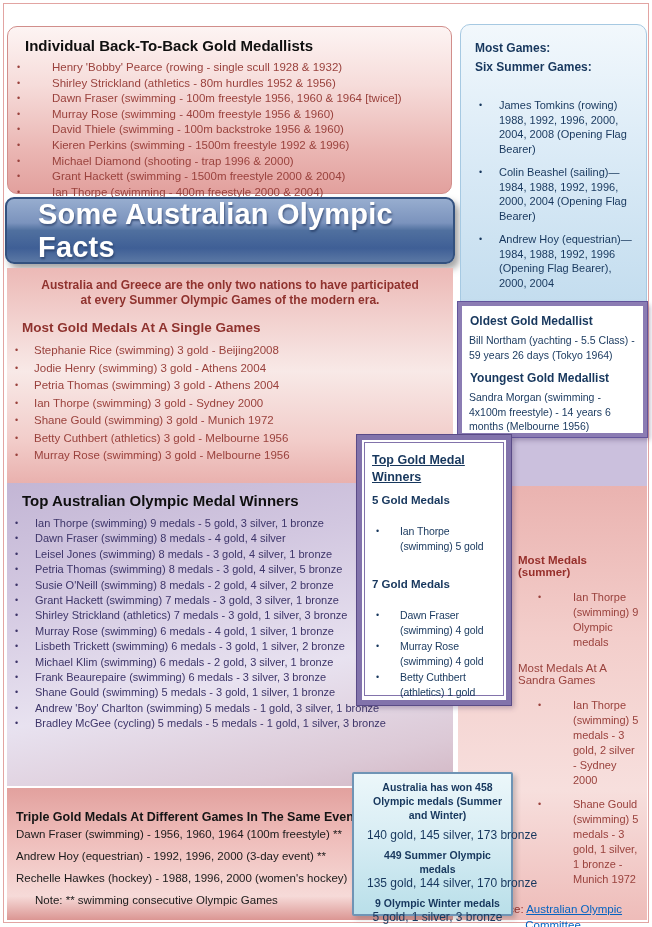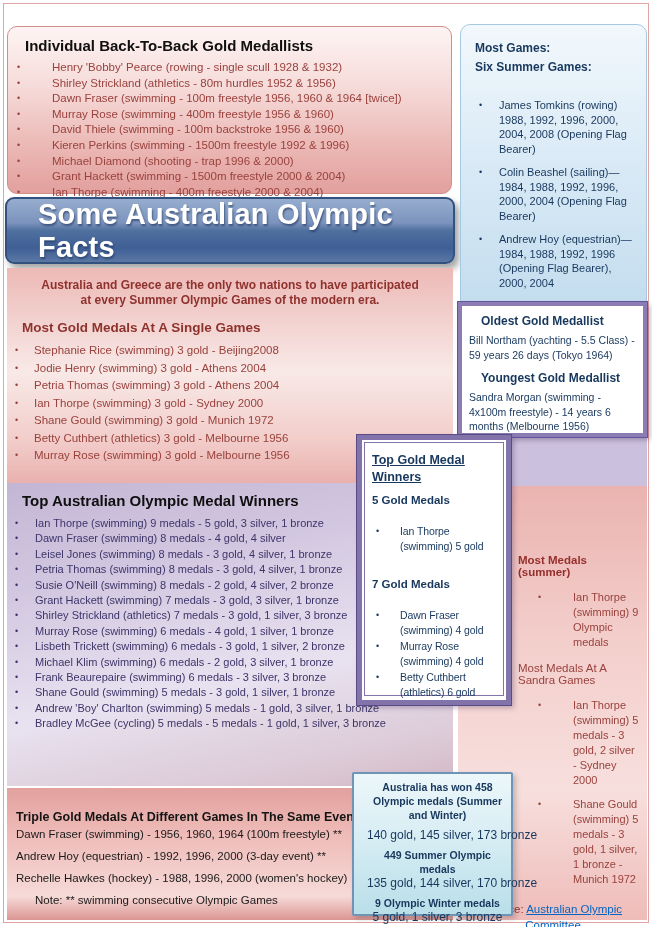--- a/index.html
+++ b/index.html
@@ -57,21 +57,21 @@
   #box-mostgames h4{margin:5px 0 0 0;font-size:12px;}
   #box-mostgames .list{margin-top:24px;padding-left:2px;}
   #box-mostgames .li{font-size:11px;line-height:14.5px;margin-bottom:9px;color:#17375d;}
   #box-mostgames .b{flex:0 0 20px;padding-left:2px;}
 
   #strip-lavender{left:456px;top:437px;width:191px;height:49px;background:#cbc0dd;}
 
   #box-oldest{left:458px;top:302px;width:189px;height:135px;background:#fff;
     border:4px solid #8b7cb3;box-shadow:0 0 0 1px #63549b,3px 3px 5px rgba(60,40,90,.35);
     color:#17375d;padding:6px 7px;}
-  #box-oldest h3{margin:2px 0 0 12px;font-size:12px;}
+  #box-oldest h3{margin:2px 0 0 1px;font-size:12px;}
   #box-oldest p{margin:5px 0 0 0;font-size:10.5px;line-height:14.5px;}
   #box-oldest h3 + p{margin-top:5px;}
   #box-oldest .yh{margin-top:9px;}
 
   #panel-rightpink{left:458px;top:486px;width:189px;height:434px;
     background:linear-gradient(180deg,#eab3b0 0%,#f3cecb 35%,#f7dfdd 70%,#eebcb9 100%);
     color:#99332f;}
   #panel-rightpink .content{padding:68px 6px 0 60px;}
   #panel-rightpink h3{margin:0;font-size:11.5px;color:#962f2b;}
   #panel-rightpink .sub{margin:12px 0 0 0;font-size:11.5px;font-weight:normal;color:#9a423d;}
@@ -206,21 +206,21 @@
         <div class="li">
           <span class="b">•</span>
           <span class="t">Dawn Fraser (swimming) 8 medals - 4 gold, 4 silver</span>
         </div>
         <div class="li">
           <span class="b">•</span>
           <span class="t">Leisel Jones (swimming) 8 medals - 3 gold, 4 silver, 1 bronze</span>
         </div>
         <div class="li">
           <span class="b">•</span>
-          <span class="t">Petria Thomas (swimming) 8 medals - 3 gold, 4 silver, 1 bronze</span>
+          <span class="t">Petria Thomas (swimming) 8 medals - 3 gold, 4 silver, 5 bronze</span>
         </div>
         <div class="li">
           <span class="b">•</span>
           <span class="t">Susie O'Neill (swimming) 8 medals - 2 gold, 4 silver, 2 bronze</span>
         </div>
         <div class="li">
           <span class="b">•</span>
           <span class="t">Grant Hackett (swimming) 7 medals - 3 gold, 3 silver, 1 bronze</span>
         </div>
         <div class="li">
@@ -335,21 +335,21 @@
           <div class="li">
             <span class="b">•</span>
             <span class="t">Dawn Fraser (swimming) 4 gold</span>
           </div>
           <div class="li">
             <span class="b">•</span>
             <span class="t">Murray Rose (swimming) 4 gold</span>
           </div>
           <div class="li">
             <span class="b">•</span>
-            <span class="t">Betty Cuthbert (athletics) 6 gold</span>
+            <span class="t">Betty Cuthbert (athletics) 1 gold</span>
           </div>
         </div>
     </div>
   </div>
 
   <div class="abs" id="box-stats">
     <div class="h">Australia has won 458 Olympic medals (Summer and Winter)</div>
     <div class="gap"></div>
     <div class="v">140 gold, 145 silver, 173 bronze</div>
     <div class="gap"></div>

